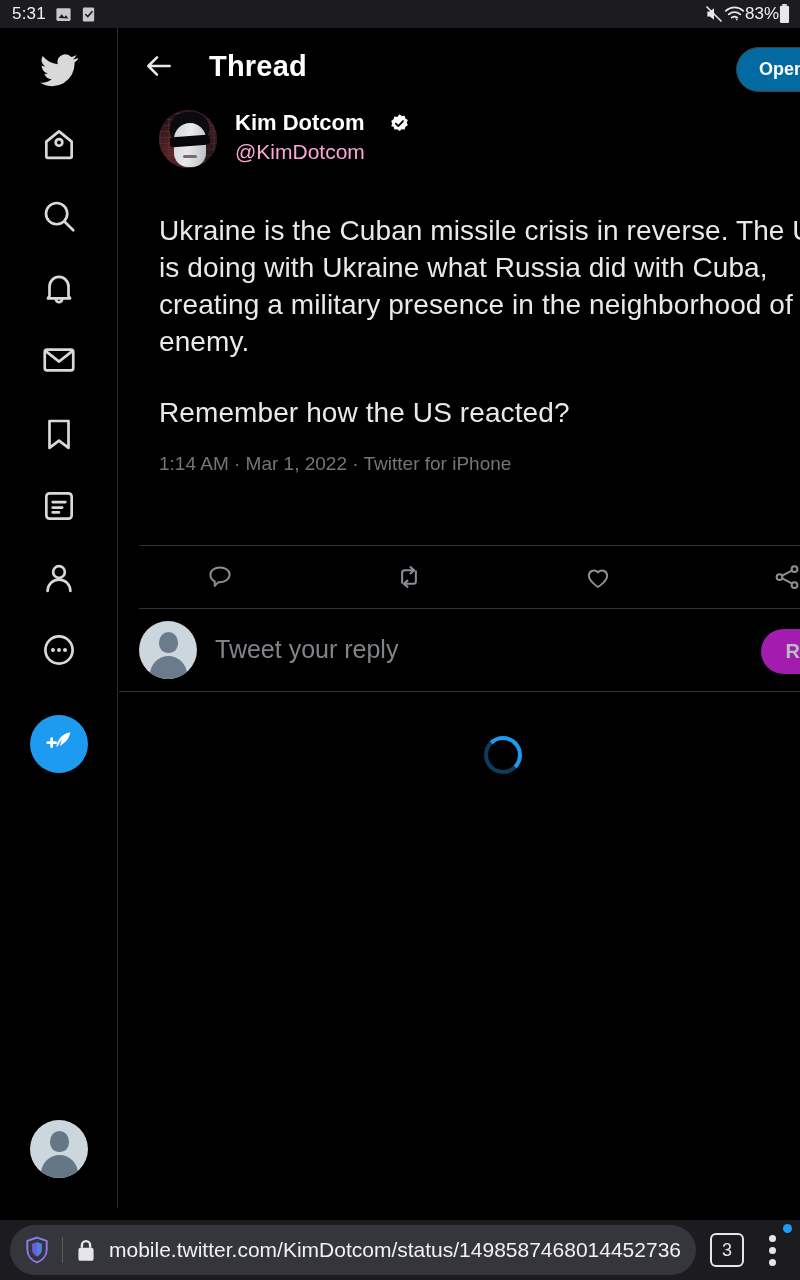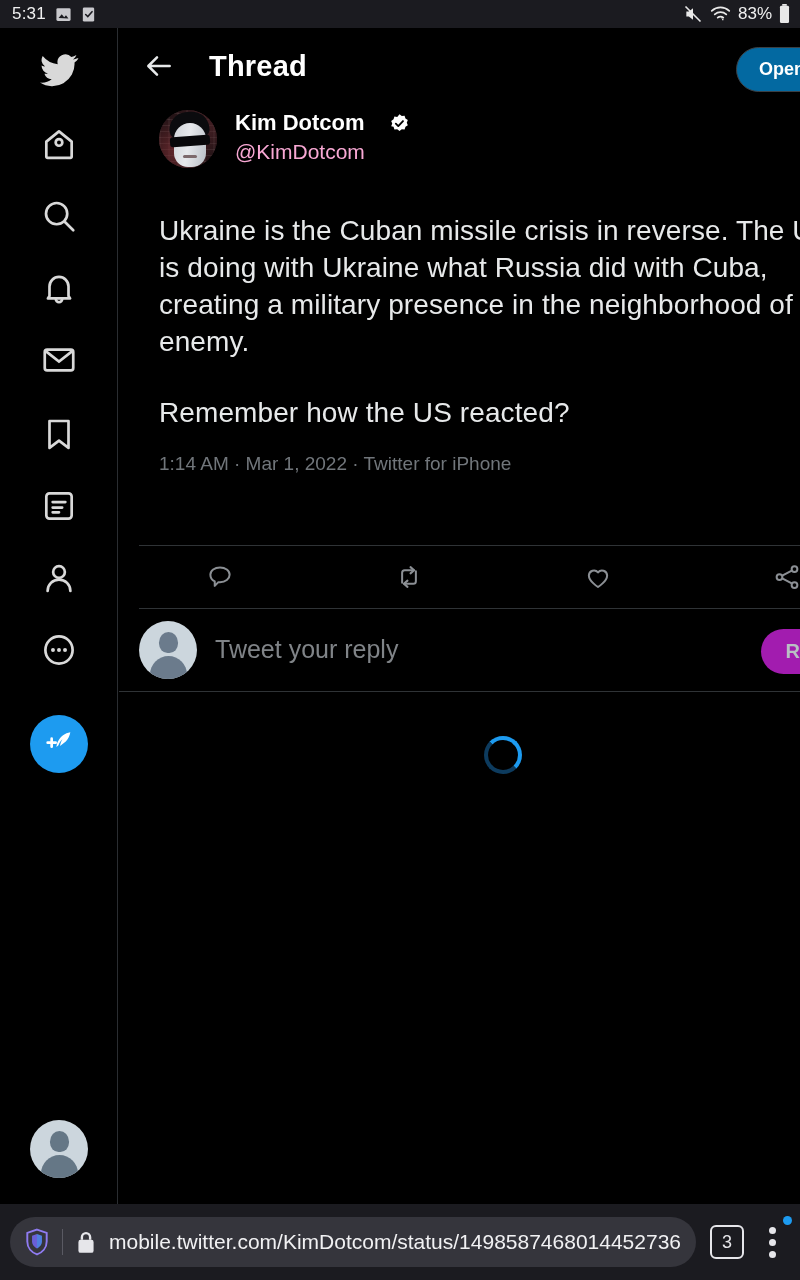--- a/index.html
+++ b/index.html
@@ -12,21 +12,21 @@
   .screen { position: relative; width: 800px; height: 1280px; background: #000; }
 
   
   .statusbar {
     position: absolute; top: 0; left: 0; width: 800px; height: 28px;
     background: #1b1b20; display: flex; align-items: center;
     padding: 0 10px 0 12px; color: #e8e8e8;
   }
   .status-left { display: flex; align-items: center; gap: 9px; }
   .status-time { font-size: 17px; letter-spacing: .2px; color: #f0f0f0; }
-  .status-right { margin-left: auto; display: flex; align-items: center; gap: 7px; }
+  .status-right { margin-left: auto; display: flex; align-items: center; gap: 0; }
   .status-battery-text { font-size: 17px; color: #f0f0f0; }
   .ico { display: inline-block; line-height: 0; }
 
   
   .sidebar {
     position: absolute; top: 28px; left: 0; width: 118px; height: 1180px;
     background: #000; border-right: 1px solid #2a2d31;
   }
   .side-item {
     position: absolute; left: 0; width: 117px; height: 56px;
@@ -141,21 +141,21 @@
   
   .loading-region { position: relative; height: 380px; }
   .spinner {
     position: absolute; left: 50%; top: 44px; transform: translateX(-50%);
     width: 38px; height: 38px; border-radius: 50%;
     border: 4px solid #0d3b5e; border-top-color: #1d9bf0; border-right-color: #1d9bf0;
   }
 
   
   .browserbar {
-    position: absolute; left: 0; bottom: 0; width: 800px; height: 76px;
+    position: absolute; left: 0; bottom: 0; width: 800px; height: 60px;
     background: #1b1b20; display: flex; align-items: center; padding: 0 10px;
   }
   .urlbar {
     flex: 1; height: 50px; background: #35353c; border-radius: 25px;
     display: flex; align-items: center; padding: 0 14px; gap: 12px; overflow: hidden;
   }
   .urlbar .vsep { width: 1px; height: 26px; background: #5a5a63; }
   .url-text { color: #f1f1f3; font-size: 21px; white-space: nowrap; }
   .tabcount {
     width: 34px; height: 34px; margin-left: 14px; border: 2px solid #e6e6ea;

